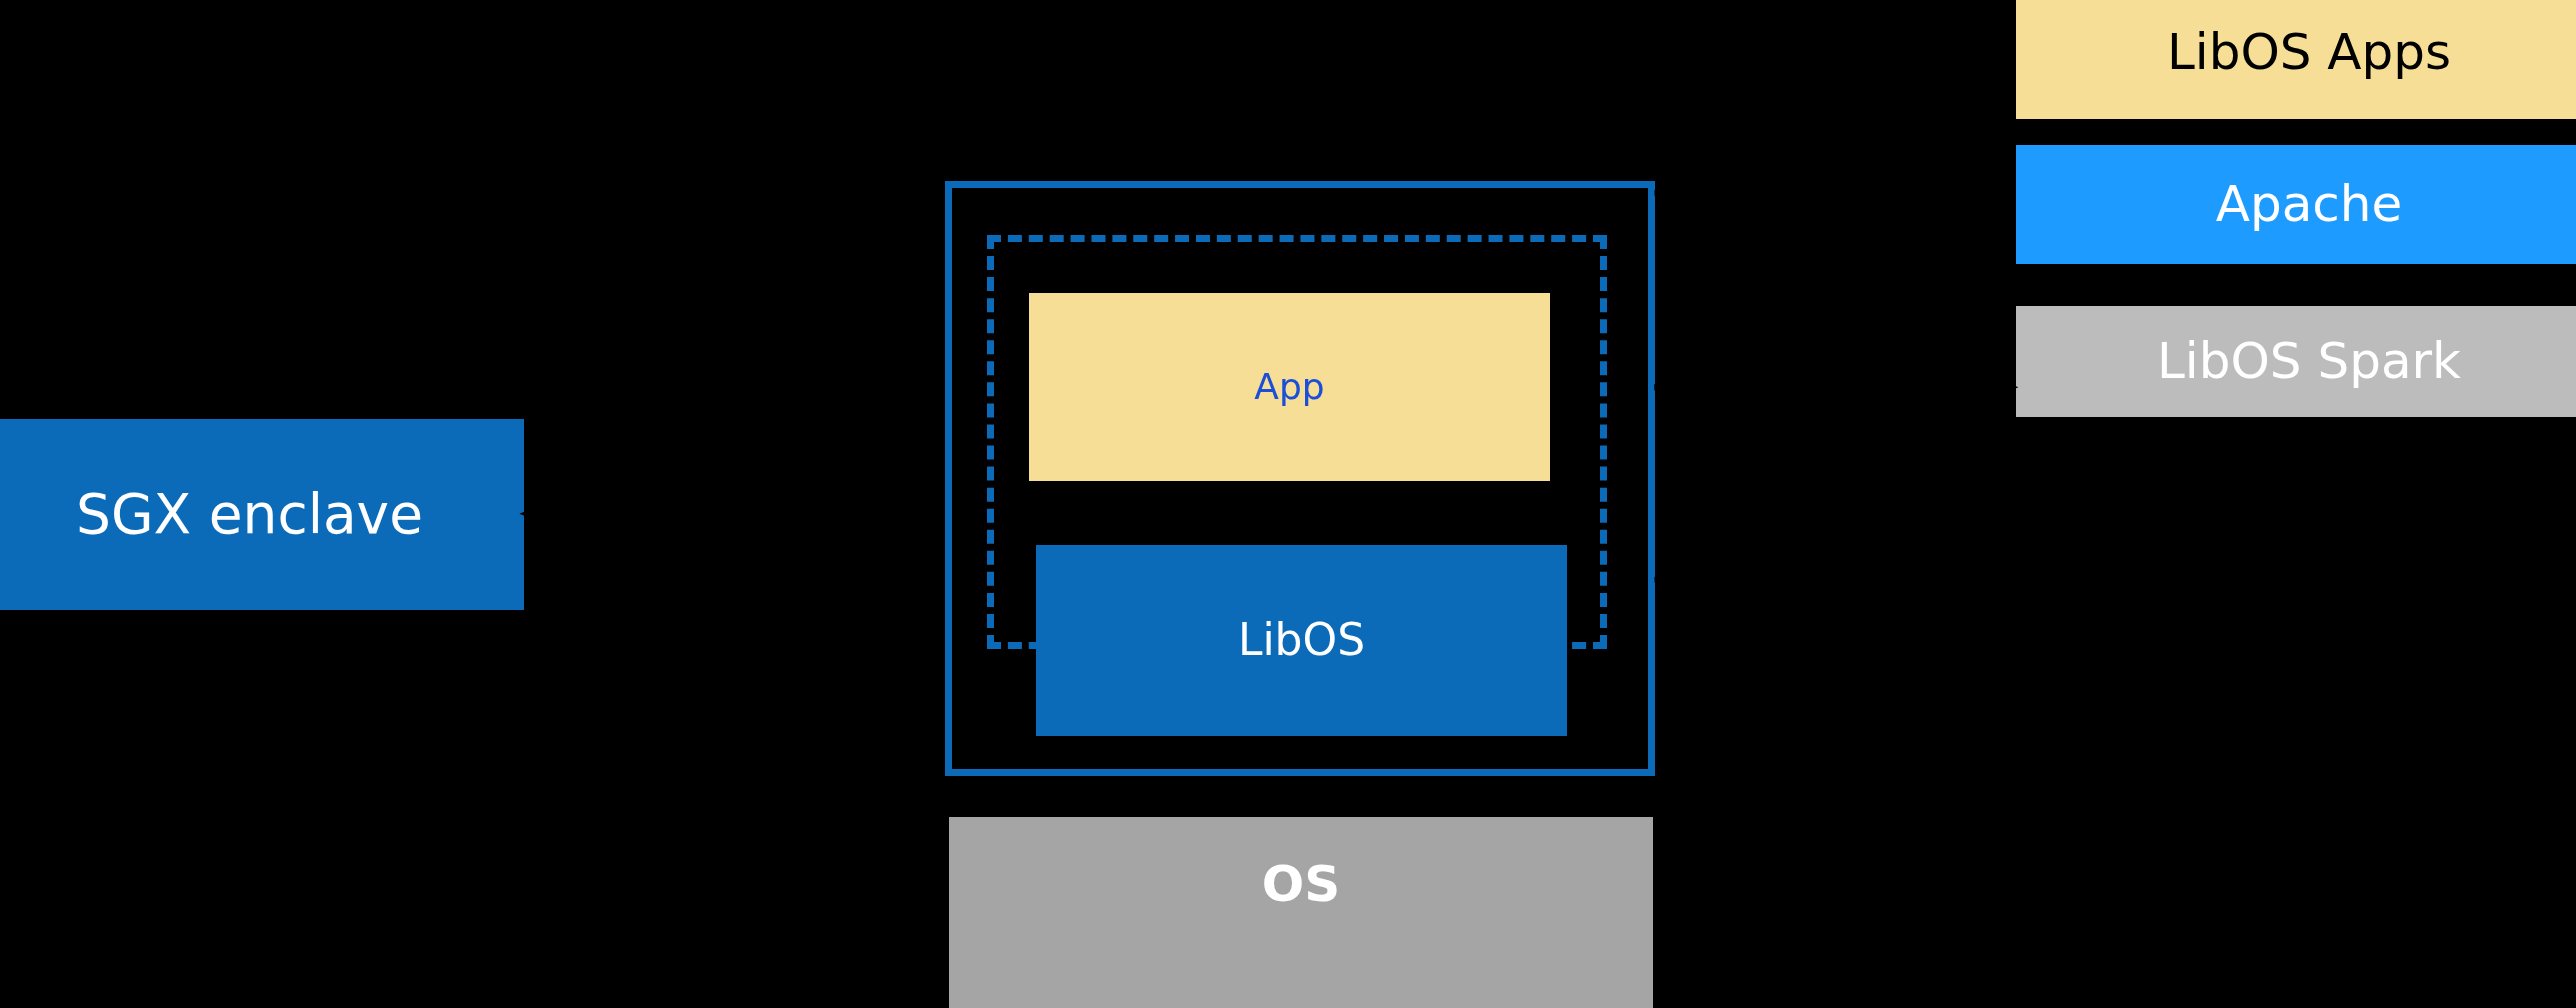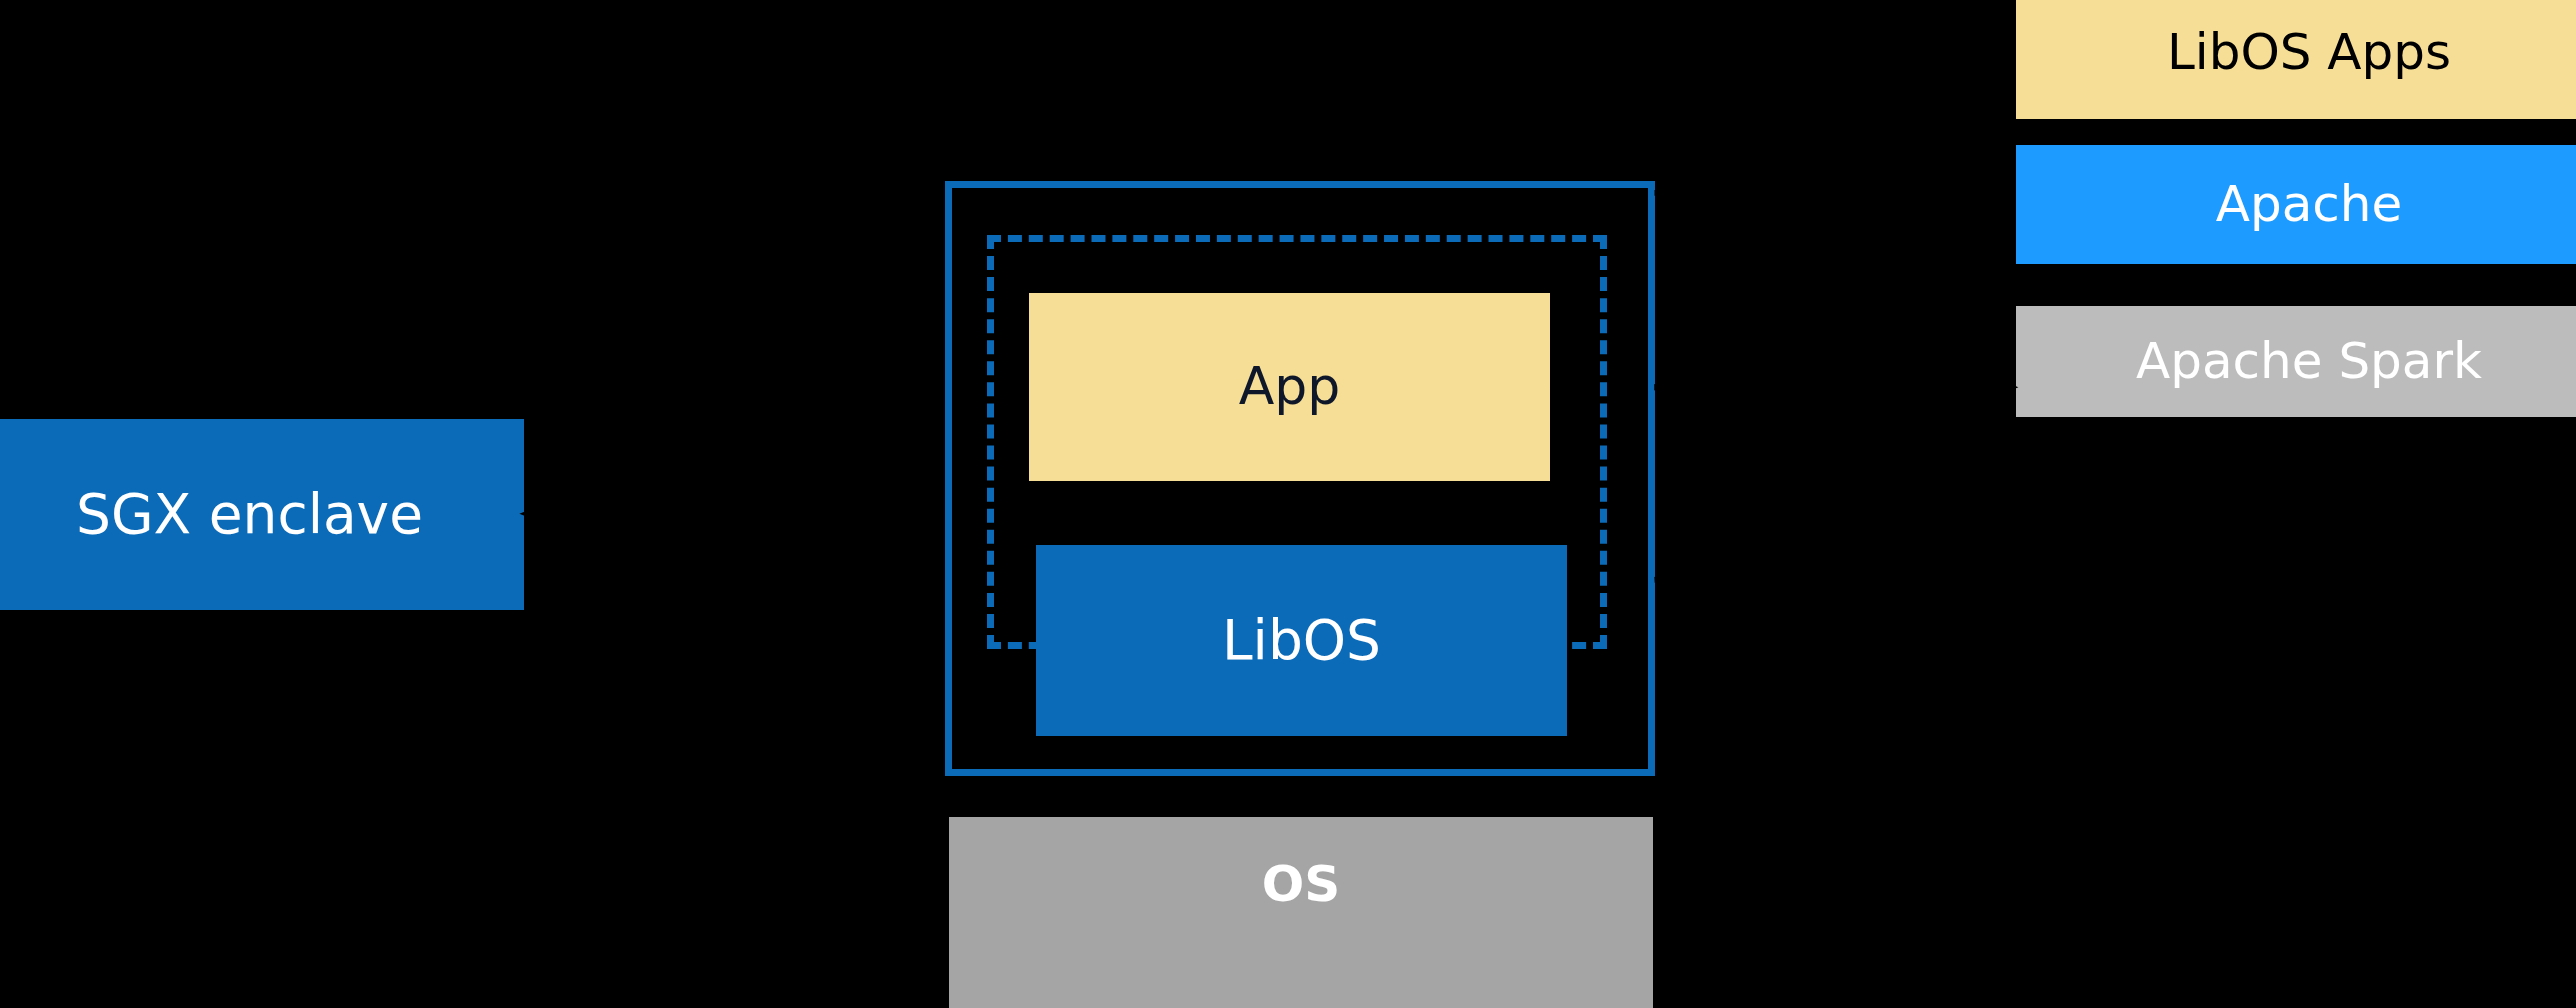--- a/index.html
+++ b/index.html
@@ -56,32 +56,32 @@
     height: 414px;
     border: 7.5px dashed #0B6BB8;
     background: transparent;
   }
   #app-box {
     left: 1029px;
     top: 293px;
     width: 521px;
     height: 188px;
     background: #F7DE96;
-    color: #0f172a;
-    font-size: 52px;
+    color: #1d4ed8;
+    font-size: 36px;
     text-align: right;
   }
   #libos-box {
     left: 1036px;
     top: 545px;
     width: 531px;
     height: 191px;
     background: #0B6BB8;
     color: #FFFFFF;
-    font-size: 55px;
+    font-size: 44px;
   }
   #os-box {
     left: 949px;
     top: 817px;
     width: 704px;
     height: 201px;
     background: #A5A5A5;
     color: #FFFFFF;
     font-size: 50px;
     font-weight: bold;
@@ -155,21 +155,21 @@
 
   <div class="box" id="user-apps-box">
     <span>LibOS Apps</span>
   </div>
 
   <div class="box" id="bigdl-box">
     <span>Apache</span>
   </div>
 
   <div class="box" id="apache-spark-box">
-    <span>Apache Spark</span>
+    <span>LibOS Spark</span>
   </div>
 
   <svg id="connector-overlay" viewBox="0 0 3075 1204" xmlns="http://www.w3.org/2000/svg">
 
     <g>
       <line x1="1120" y1="613" x2="640" y2="613" stroke="#000000" stroke-width="7"></line>
       <polygon points="620,613 650,601 650,625" fill="#000000"></polygon>
     </g>
 
     <g stroke="#000000" stroke-width="7" fill="none">

